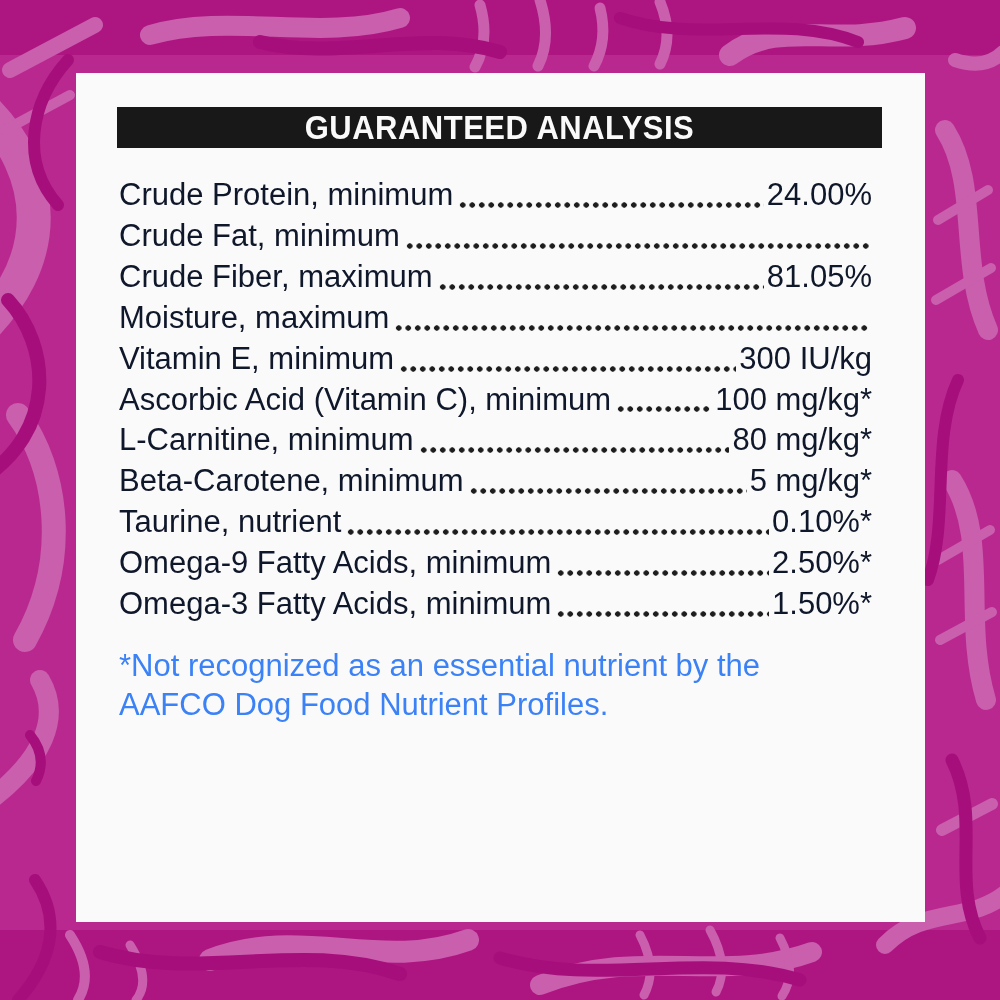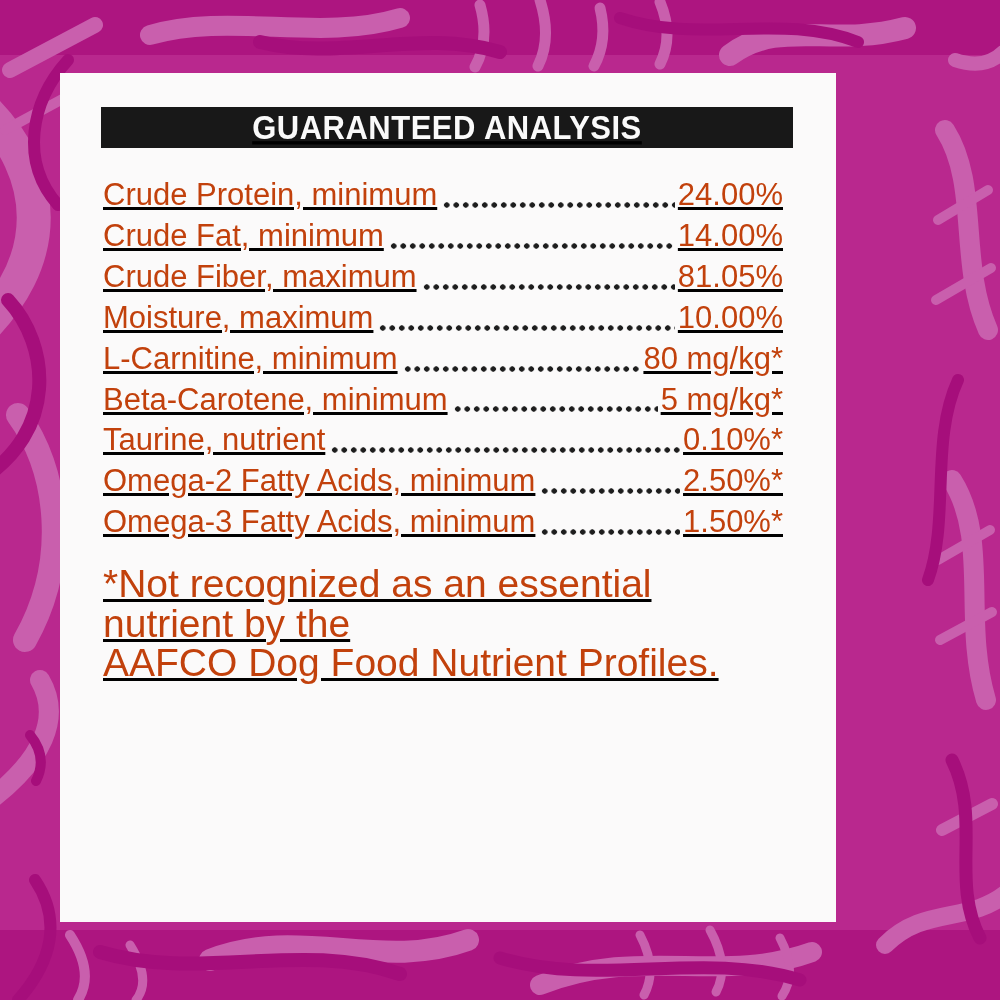--- a/index.html
+++ b/index.html
@@ -17,26 +17,25 @@
     background: #b9288e;
   }
   .bg-svg {
     position: absolute;
     left: 0; top: 0;
     width: 1000px; height: 1000px;
     display: block;
   }
   .card {
     position: absolute;
-    left: 60px;
+    left: 76px;
     top: 73px;
-    width: 776px;
+    width: 849px;
     height: 849px;
     background: #fbfafa;
-    text-decoration: underline;
   }
   .header-bar {
     margin: 34px 43px 0 41px;
     height: 41px;
     background: #181818;
     display: flex;
     align-items: center;
     justify-content: center;
   }
   .header-bar .title {
@@ -48,41 +47,41 @@
     transform: scaleY(1.1);
   }
   .rows {
     margin: 27px 53px 0 43px;
   }
   .row {
     display: flex;
     align-items: baseline;
     font-size: 31px;
     line-height: 40.9px;
-    color: #c2410c;
+    color: #0f172a;
     white-space: nowrap;
   }
   .row .label { flex: 0 0 auto; }
   .row .leader {
     flex: 1 1 auto;
     align-self: flex-end;
     height: 8px;
     margin: 0 3px 7px 5px;
     background-image: radial-gradient(circle, #1d1d1d 2.4px, transparent 3px);
     background-size: 9.5px 8px;
     background-repeat: repeat-x;
     background-position: 0 50%;
     min-width: 20px;
   }
   .row .value { flex: 0 0 auto; }
   .footnote {
     margin: 21px 53px 0 43px;
-    font-size: 39px;
+    font-size: 31px;
     line-height: 39.5px;
-    color: #c2410c;
+    color: #3b82f6;
   }
 </style>
 </head>
 <body>
 
 <div class="stage">
 
   <svg class="bg-svg" viewBox="0 0 1000 1000" xmlns="http://www.w3.org/2000/svg">
     <rect x="0" y="0" width="1000" height="1000" fill="#b9288e"></rect>
 
@@ -144,49 +143,57 @@
 
     <div class="rows">
         <div class="row">
           <span class="label">Crude Protein, minimum</span>
           <span class="leader"></span>
           <span class="value">24.00%</span>
         </div>
         <div class="row">
           <span class="label">Crude Fat, minimum</span>
           <span class="leader"></span>
-          <span class="value">14.00%</span>
         </div>
         <div class="row">
           <span class="label">Crude Fiber, maximum</span>
           <span class="leader"></span>
           <span class="value">81.05%</span>
         </div>
         <div class="row">
           <span class="label">Moisture, maximum</span>
           <span class="leader"></span>
-          <span class="value">10.00%</span>
+        </div>
+        <div class="row">
+          <span class="label">Vitamin E, minimum</span>
+          <span class="leader"></span>
+          <span class="value">300 IU/kg</span>
+        </div>
+        <div class="row">
+          <span class="label">Ascorbic Acid (Vitamin C), minimum</span>
+          <span class="leader"></span>
+          <span class="value">100 mg/kg*</span>
         </div>
         <div class="row">
           <span class="label">L-Carnitine, minimum</span>
           <span class="leader"></span>
           <span class="value">80 mg/kg*</span>
         </div>
         <div class="row">
           <span class="label">Beta-Carotene, minimum</span>
           <span class="leader"></span>
           <span class="value">5 mg/kg*</span>
         </div>
         <div class="row">
           <span class="label">Taurine, nutrient</span>
           <span class="leader"></span>
           <span class="value">0.10%*</span>
         </div>
         <div class="row">
-          <span class="label">Omega-2 Fatty Acids, minimum</span>
+          <span class="label">Omega-9 Fatty Acids, minimum</span>
           <span class="leader"></span>
           <span class="value">2.50%*</span>
         </div>
         <div class="row">
           <span class="label">Omega-3 Fatty Acids, minimum</span>
           <span class="leader"></span>
           <span class="value">1.50%*</span>
         </div>
       </div>
 

